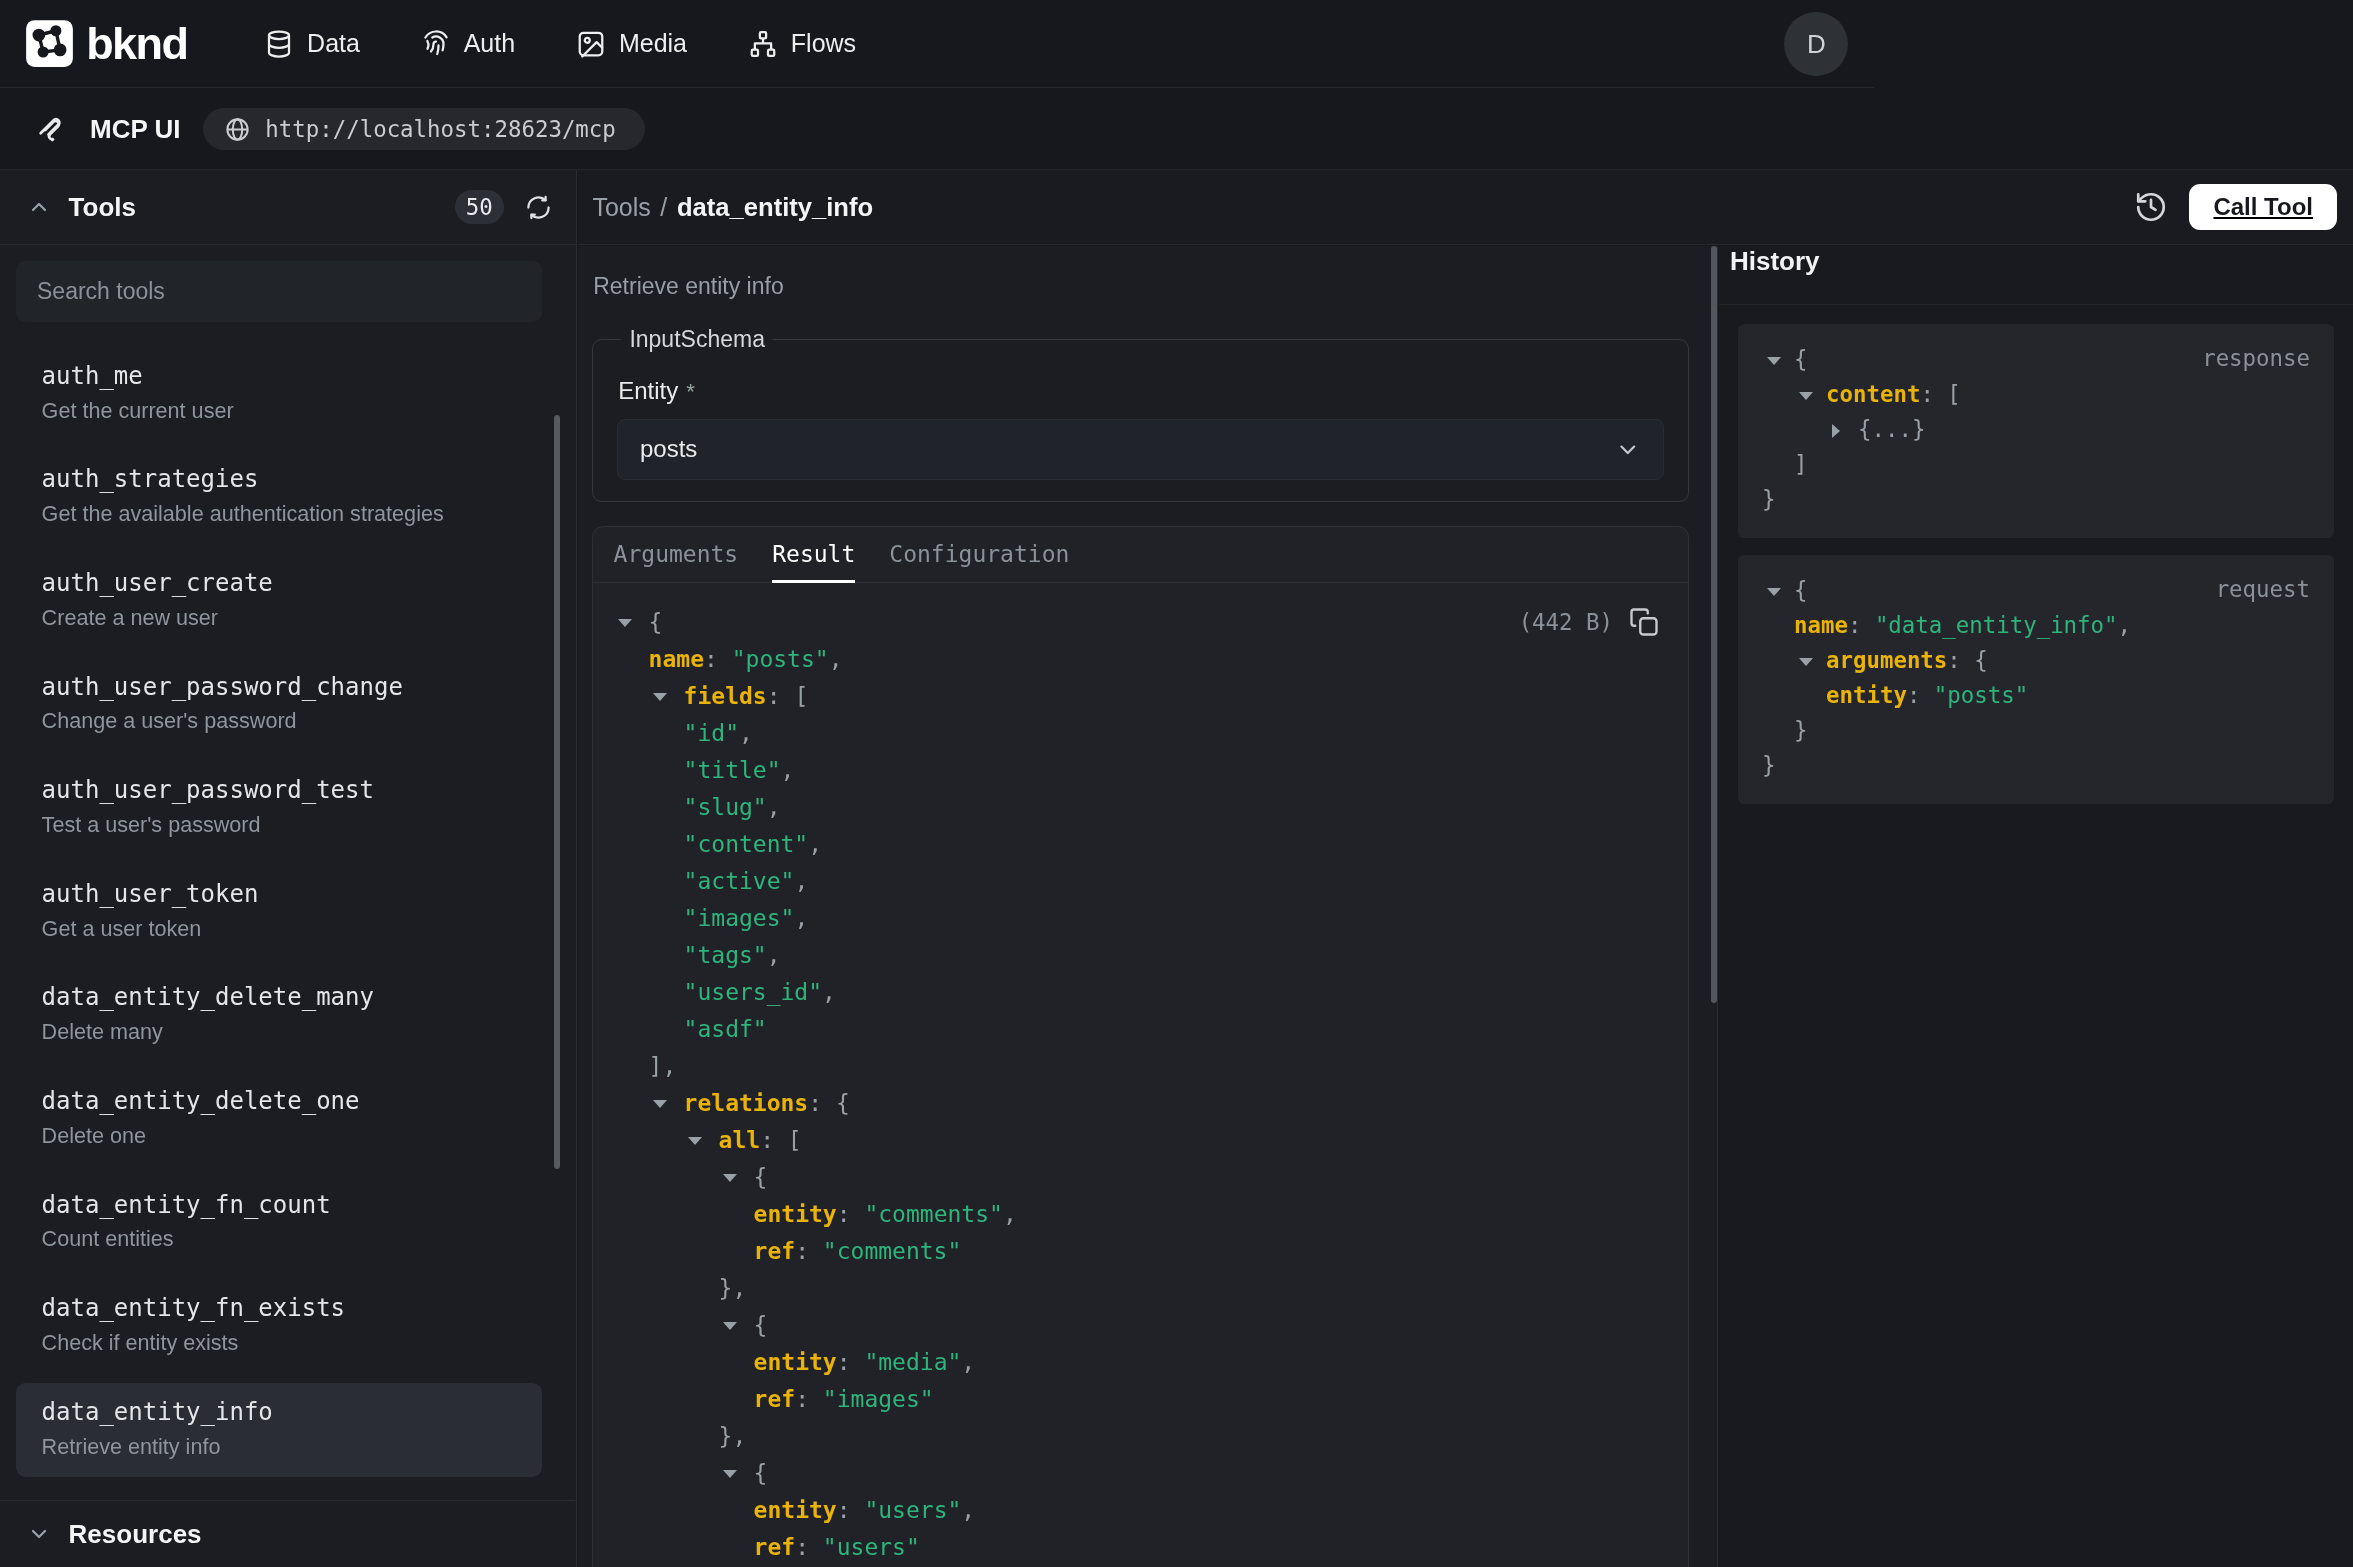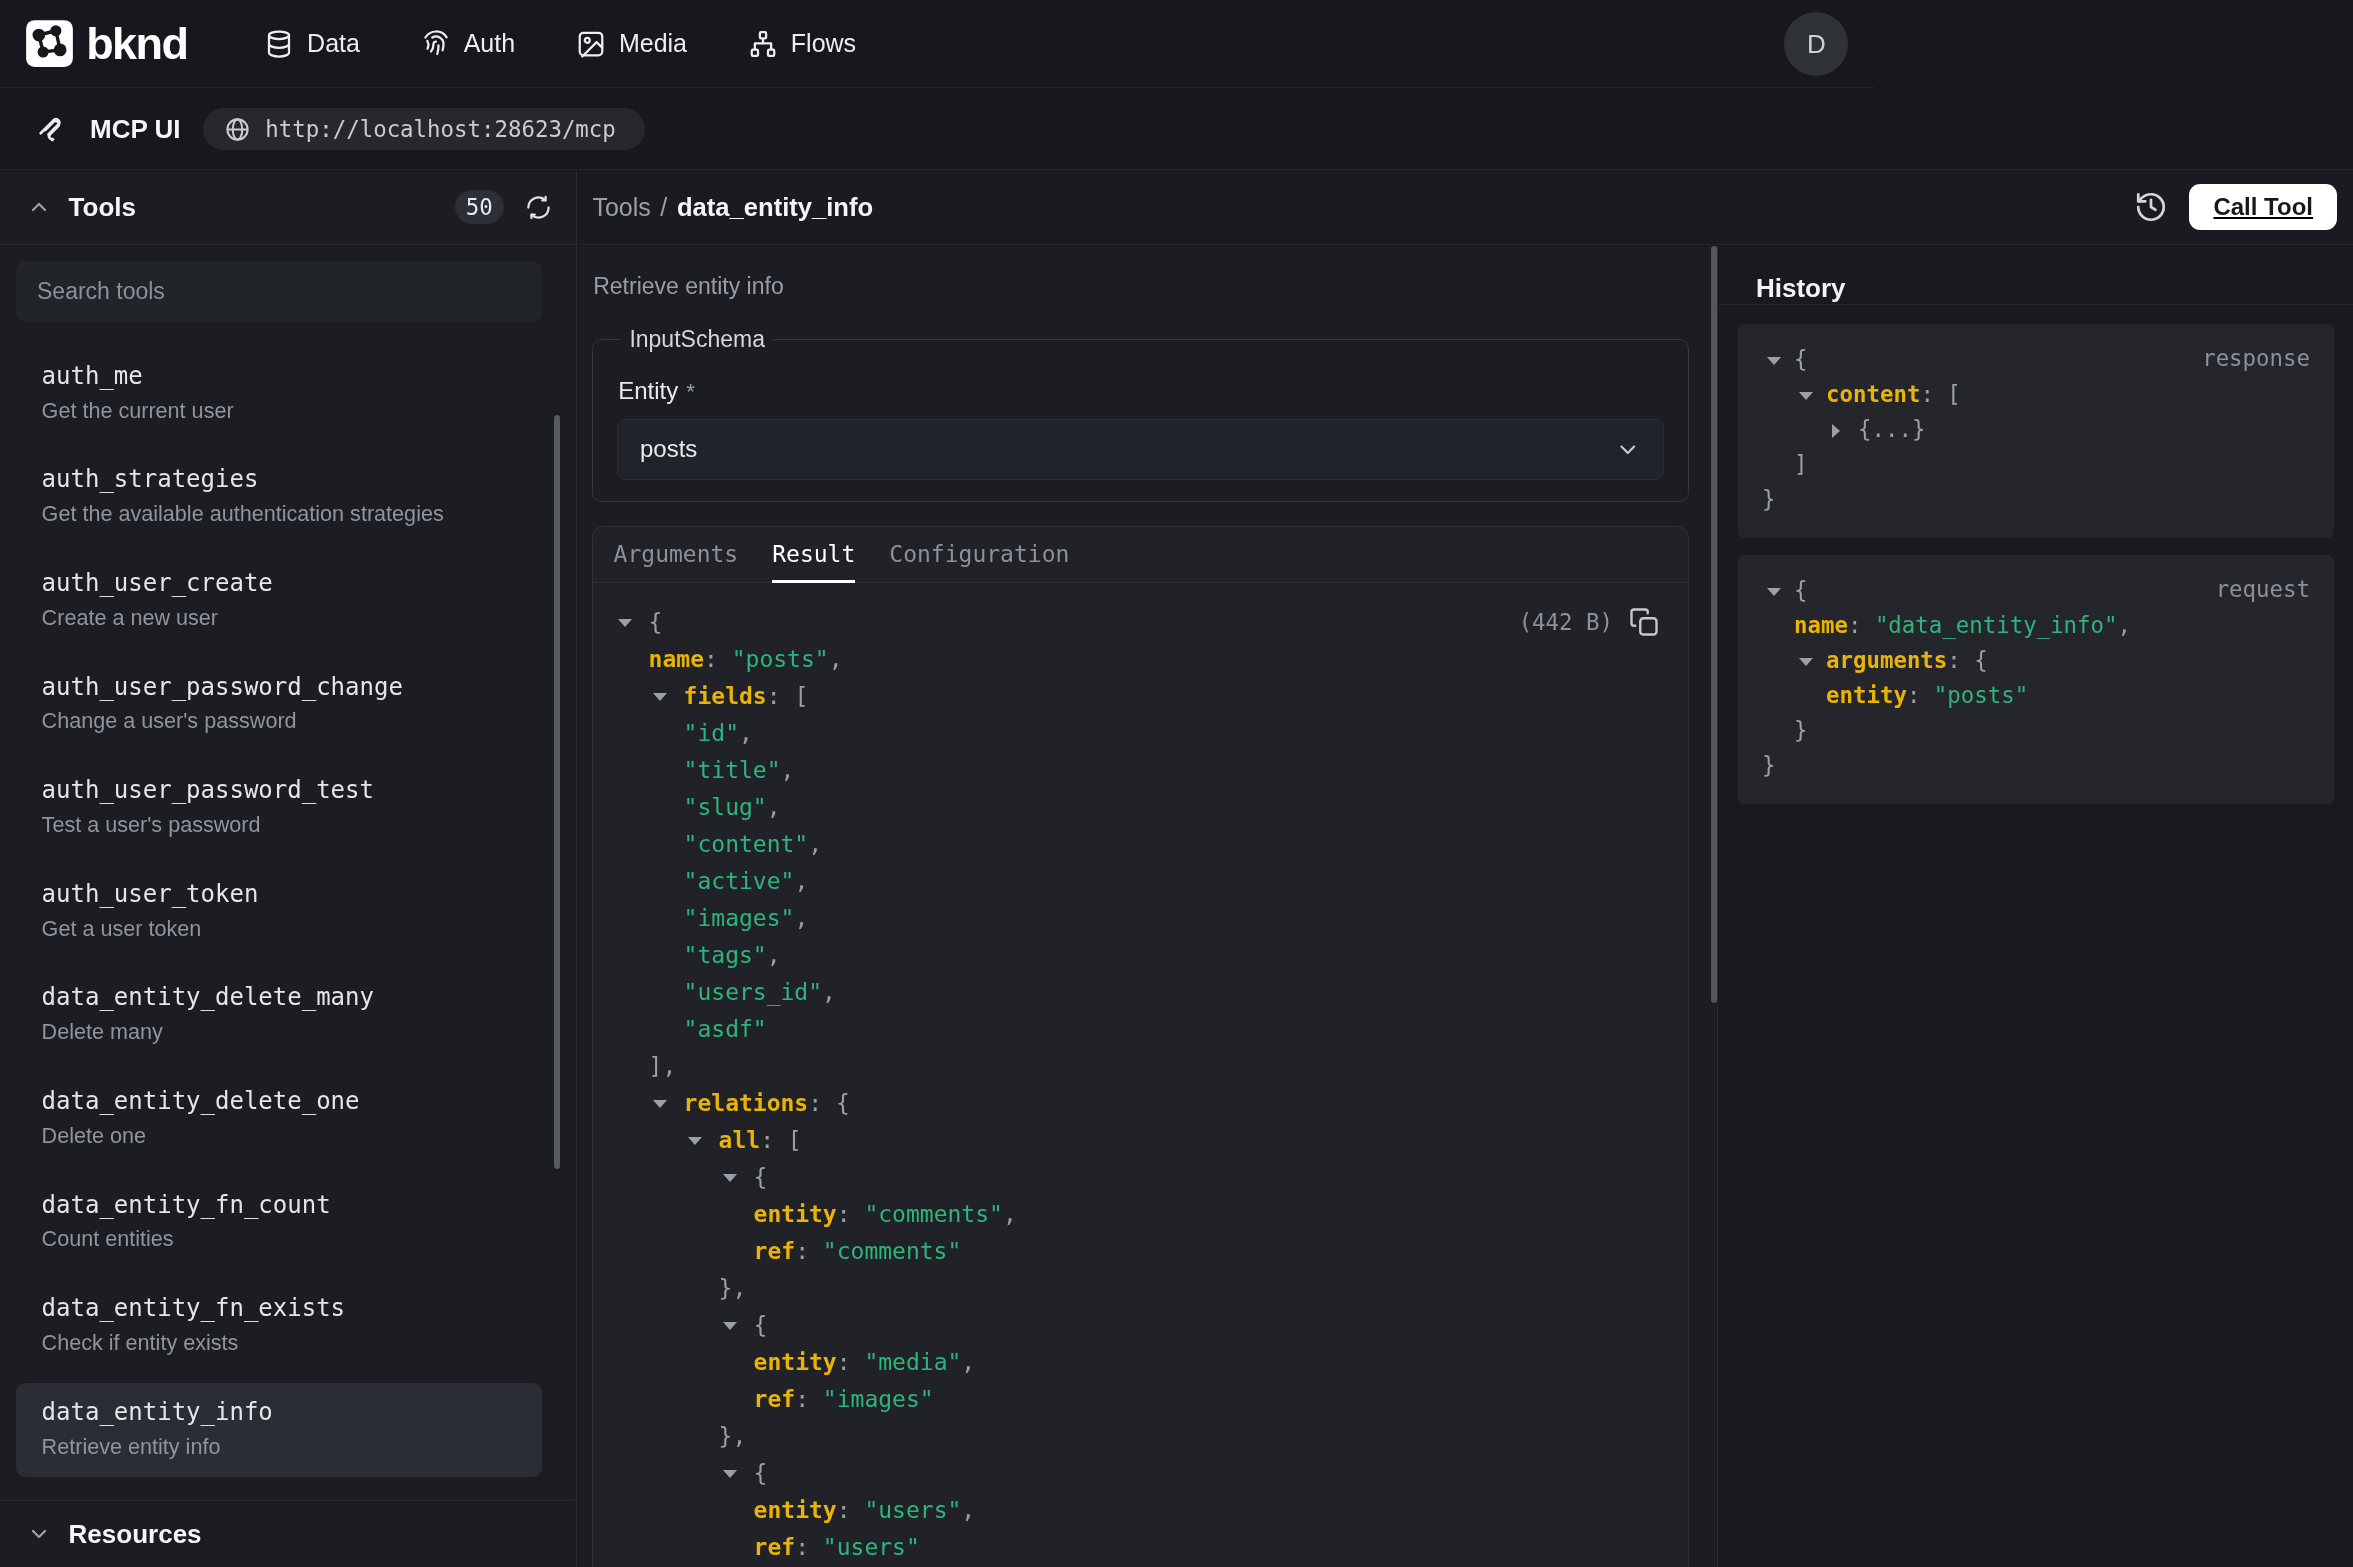--- a/index.html
+++ b/index.html
@@ -91,21 +91,21 @@
   .tri-right::before { content:""; position:absolute; left:6.4px; top:12px; border-top:7.2px solid transparent;
     border-bottom:7.2px solid transparent; border-left:8.8px solid #9aa0a8; }
   .tok-k { color:#eab308; font-weight:700; }
   .tok-p { color:#9aa0a8; }
   .tok-s { color:#2db57c; }
 
   .m-scrollthumb { position:absolute; left:1711px; top:246px; width:5.6px; height:757px; border-radius:3.2px; background:#53575d; }
 
   
   #history { position:absolute; left:1719px; top:246px; right:0; bottom:0; background:#191a1f; }
-  .h-header { height:59px; border-bottom:0.8px solid #232529; display:flex; align-items:flex-end; padding-left:37px; }
+  .h-header { height:59px; border-bottom:0.8px solid #232529; display:flex; align-items:flex-start; padding-left:11px; }
   .h-title { color:#f2f3f5; font-size:26px; font-weight:700; }
   .h-cards { padding:19px; display:flex; flex-direction:column; gap:17.6px; }
   .hcard { background:#25262c; border-radius:6.4px; padding:17.6px 22.4px 21px 24px; position:relative; }
   .hcard .hlabel { position:absolute; top:21px; right:24px; color:#8b9199; font-family:"DejaVu Sans Mono",monospace; font-size:22.4px; }
   .hcard .jline { font-size:22.4px; line-height:35px; height:35px; }
   .hcard .jline .guide { width:32px; height:35px; }
   .hcard .jline .tri { width:32px; height:35px; }
 </style>
 </head>
 <body>

